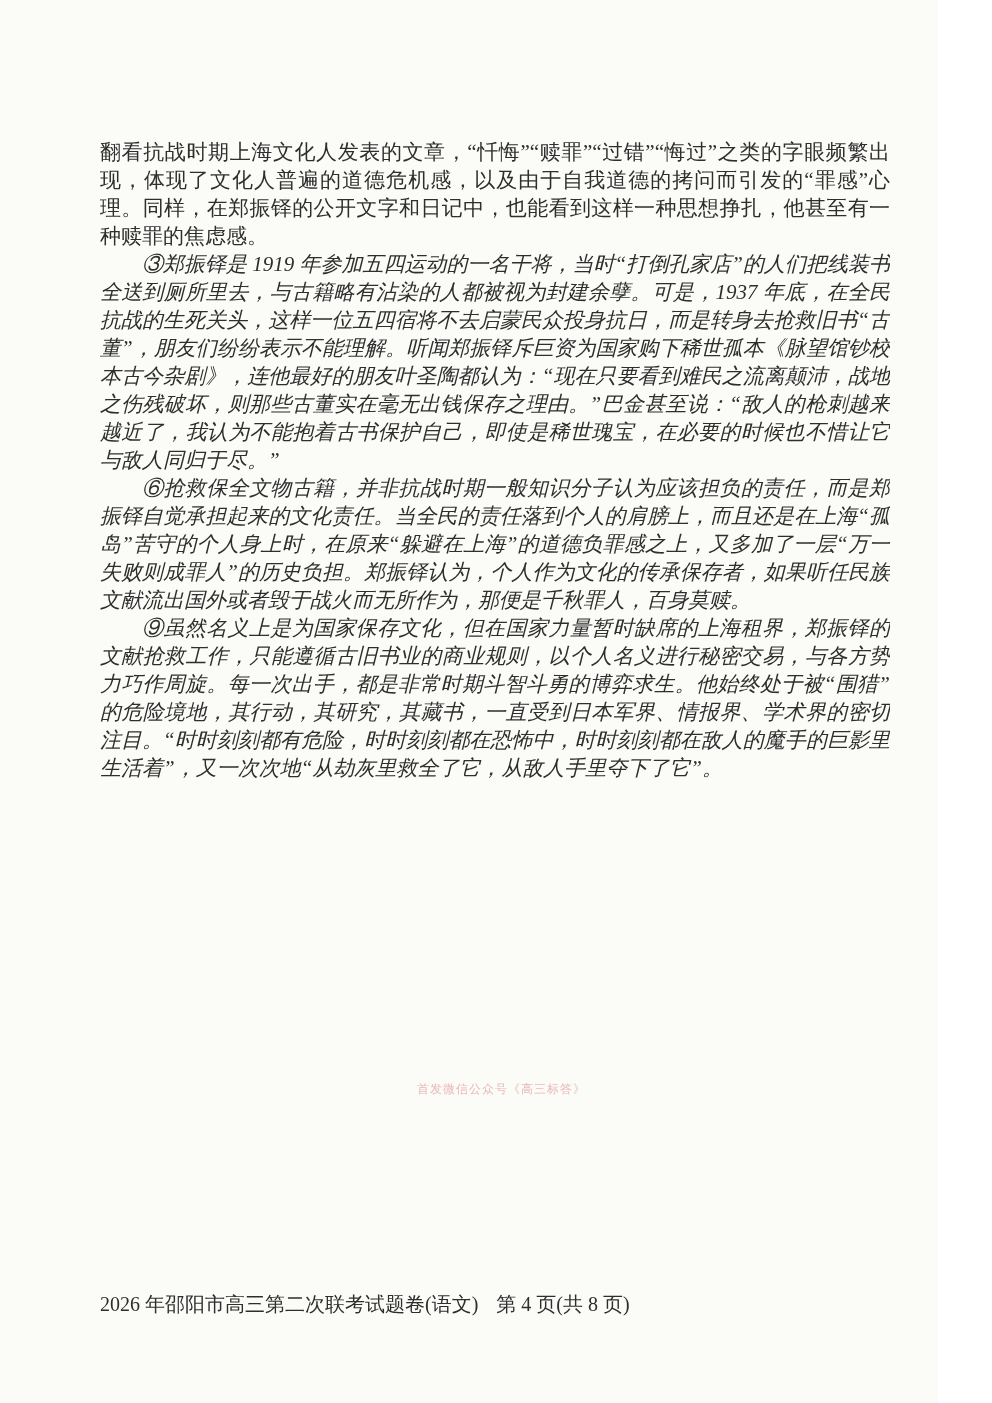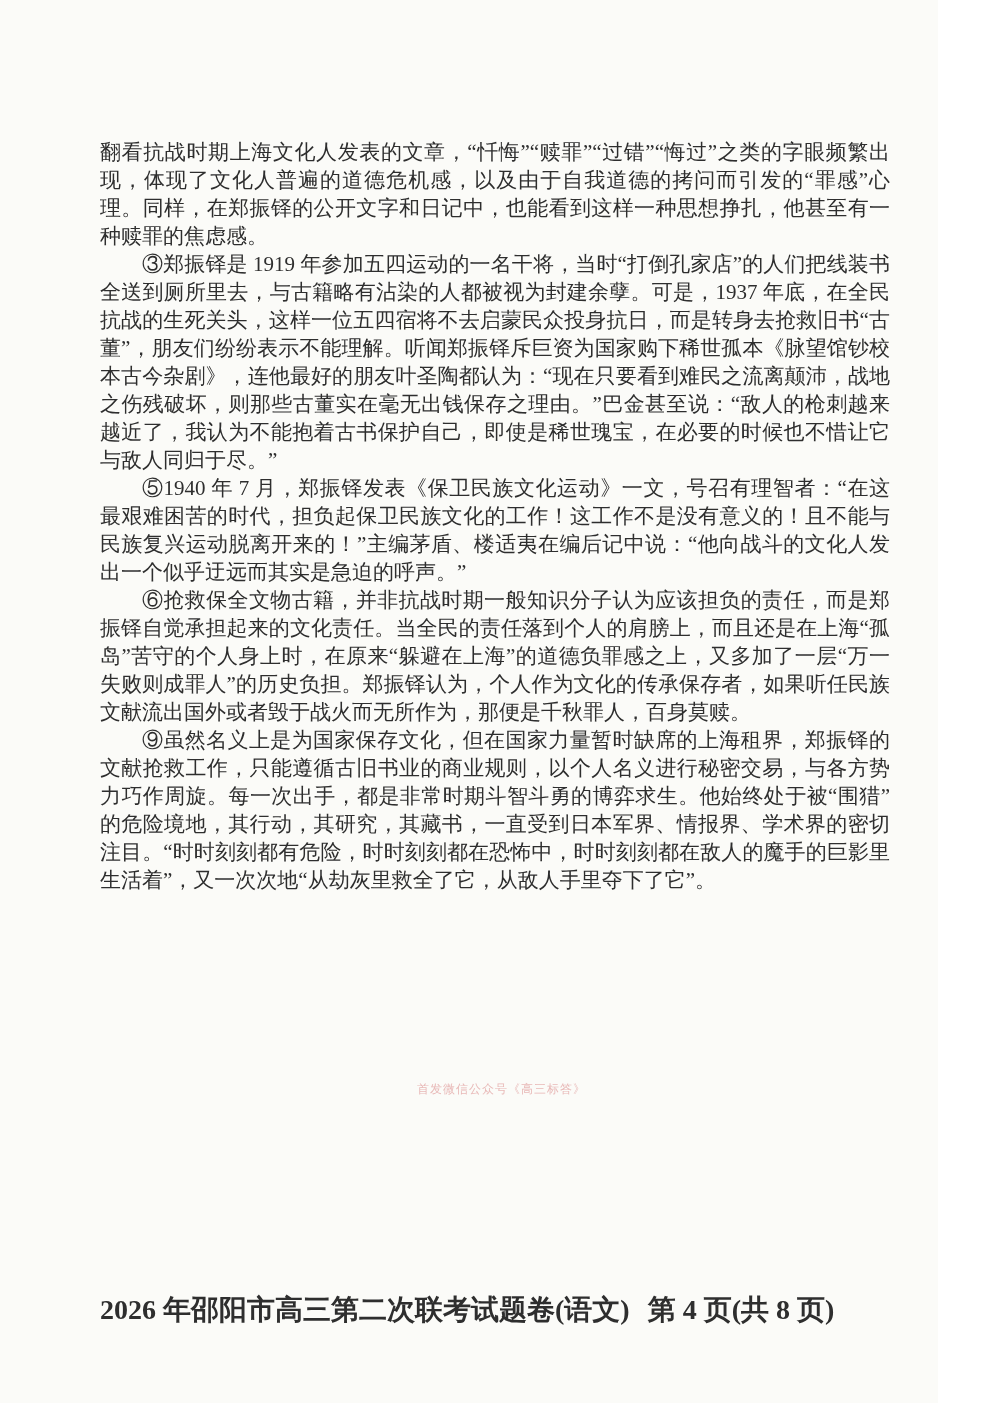--- a/index.html
+++ b/index.html
@@ -33,53 +33,51 @@
     line-height: 28px;
     color: var(--ink);
     text-align: justify;
   }
   .body-text p {
     margin: 0;
     word-break: break-all;
   }
   .body-text p.indent {
     text-indent: 2em;
+    font-style: italic;
   }
   .watermark {
     position: absolute;
     left: 417px;
     top: 1081px;
     font-size: 12px;
     letter-spacing: 1px;
     color: var(--watermark);
     white-space: nowrap;
     pointer-events: none;
   }
   .footer {
     position: absolute;
     left: 100px;
     top: 1291px;
     width: 712px;
-    text-align: center;
-    font-size: 28px;
+    font-size: 20px;
     color: var(--ink);
     white-space: nowrap;
-    font-weight: bold;
   }
   .footer .exam-title { margin-right: 18px; }
 </style>
 </head>
 <body>
 
 <div class="page">
 
   <div class="body-text">
     <p>翻看抗战时期上海文化人发表的文章，“忏悔”“赎罪”“过错”“悔过”之类的字眼频繁出现，体现了文化人普遍的道德危机感，以及由于自我道德的拷问而引发的“罪感”心理。同样，在郑振铎的公开文字和日记中，也能看到这样一种思想挣扎，他甚至有一种赎罪的焦虑感。</p>
     <p class="indent">③郑振铎是 1919 年参加五四运动的一名干将，当时“打倒孔家店”的人们把线装书全送到厕所里去，与古籍略有沾染的人都被视为封建余孽。可是，1937 年底，在全民抗战的生死关头，这样一位五四宿将不去启蒙民众投身抗日，而是转身去抢救旧书“古董”，朋友们纷纷表示不能理解。听闻郑振铎斥巨资为国家购下稀世孤本《脉望馆钞校本古今杂剧》，连他最好的朋友叶圣陶都认为：“现在只要看到难民之流离颠沛，战地之伤残破坏，则那些古董实在毫无出钱保存之理由。”巴金甚至说：“敌人的枪刺越来越近了，我认为不能抱着古书保护自己，即使是稀世瑰宝，在必要的时候也不惜让它与敌人同归于尽。”</p>
-    <p class="indent">⑤1940 年 7 月，郑振铎发表《保卫民族文化运动》一文，号召有理智者：“在这最艰难困苦的时代，担负起保卫民族文化的工作！这工作不是没有意义的！且不能与民族复兴运动脱离开来的！”主编茅盾、楼适夷在编后记中说：“他向战斗的文化人发出一个似乎迂远而其实是急迫的呼声。”</p>
     <p class="indent">⑥抢救保全文物古籍，并非抗战时期一般知识分子认为应该担负的责任，而是郑振铎自觉承担起来的文化责任。当全民的责任落到个人的肩膀上，而且还是在上海“孤岛”苦守的个人身上时，在原来“躲避在上海”的道德负罪感之上，又多加了一层“万一失败则成罪人”的历史负担。郑振铎认为，个人作为文化的传承保存者，如果听任民族文献流出国外或者毁于战火而无所作为，那便是千秋罪人，百身莫赎。</p>
     <p class="indent">⑨虽然名义上是为国家保存文化，但在国家力量暂时缺席的上海租界，郑振铎的文献抢救工作，只能遵循古旧书业的商业规则，以个人名义进行秘密交易，与各方势力巧作周旋。每一次出手，都是非常时期斗智斗勇的博弈求生。他始终处于被“围猎”的危险境地，其行动，其研究，其藏书，一直受到日本军界、情报界、学术界的密切注目。“时时刻刻都有危险，时时刻刻都在恐怖中，时时刻刻都在敌人的魔手的巨影里生活着”，又一次次地“从劫灰里救全了它，从敌人手里夺下了它”。</p>
 
   </div>
 
   <div class="watermark">首发微信公众号《高三标答》</div>
 
   <div class="footer">
     <span class="exam-title">2026 年邵阳市高三第二次联考试题卷(语文)</span><span>第 4 页(共 8 页)</span>
   </div>

